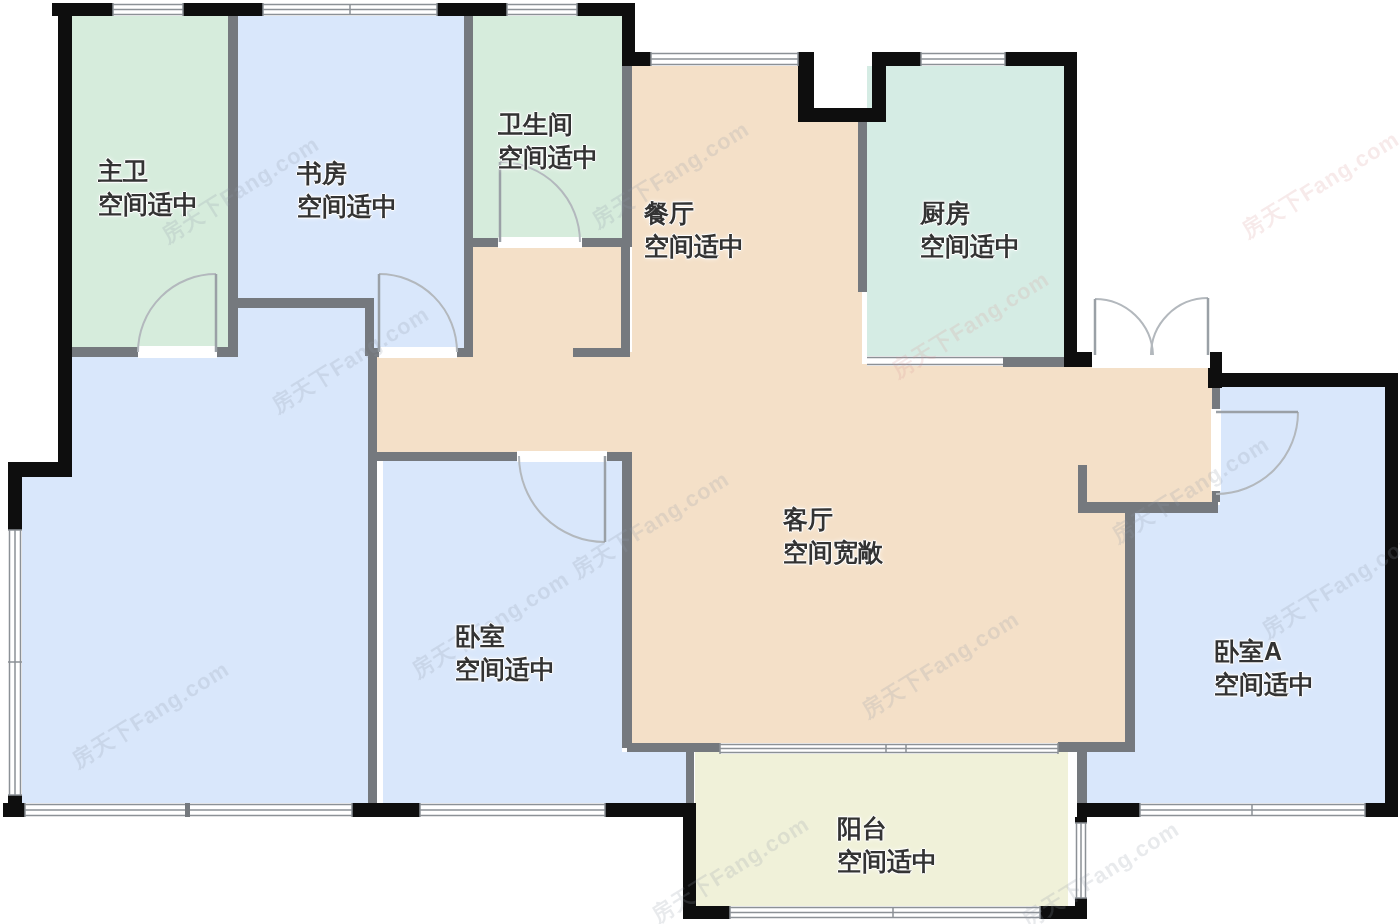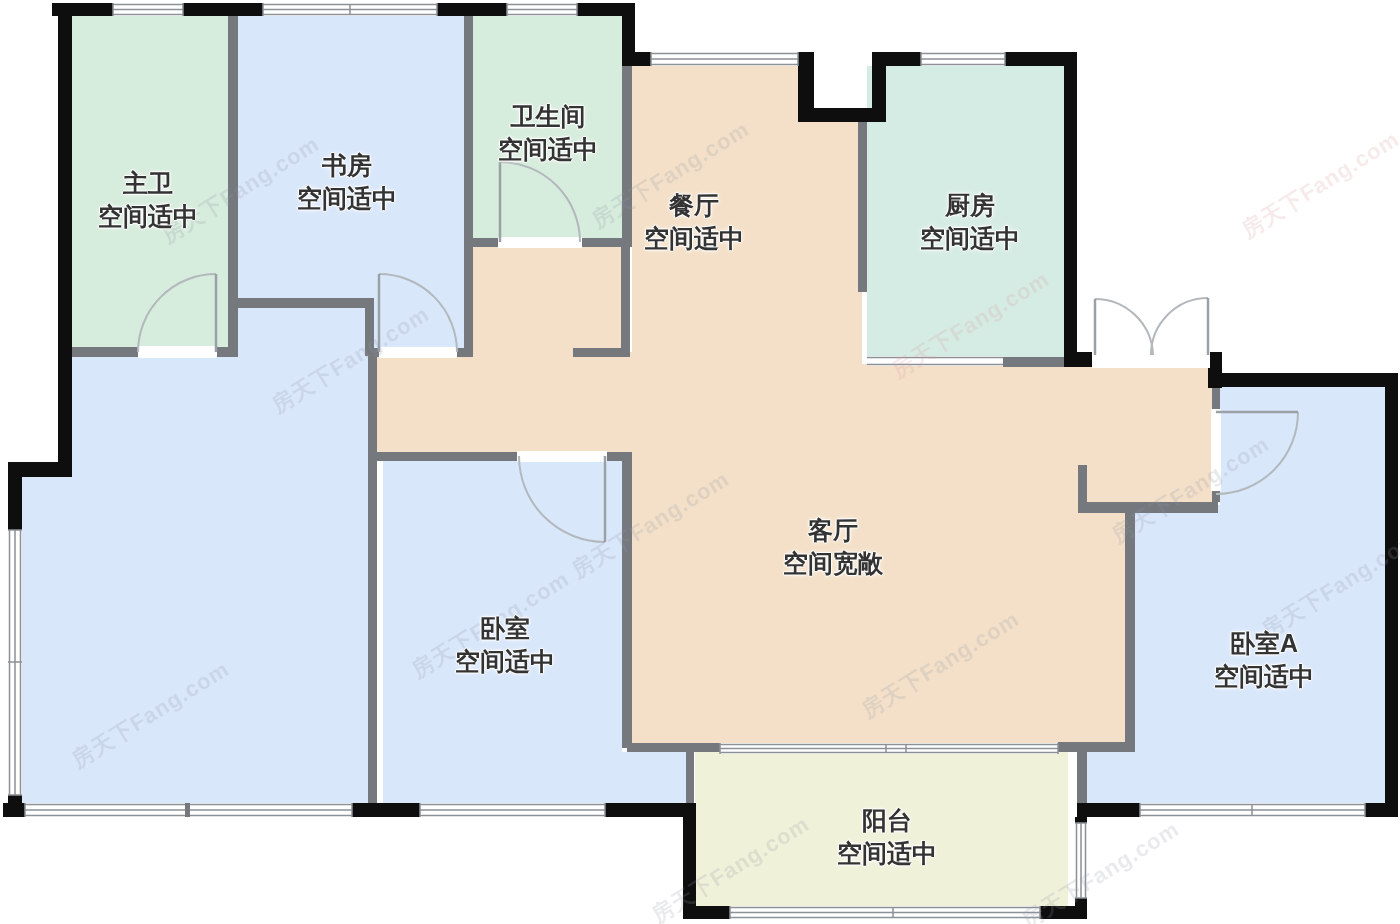--- a/index.html
+++ b/index.html
@@ -1,21 +1,21 @@
 <!DOCTYPE html>
 <html><head>
 <meta charset="utf-8">
 <style>
   html,body{margin:0;padding:0;background:#ffffff;}
   #stage{position:relative;width:1400px;height:924px;background:#fff;overflow:hidden;
          font-family:"Liberation Sans","DejaVu Sans",sans-serif;}
   #plan-svg{position:absolute;left:0;top:0;}
-  .room-label{position:absolute;transform:translate(-50%,-50%);text-align:center;
+  .room-label{position:absolute;transform:translate(-50%,-50%);text-align:left;
       color:#333;font-weight:bold;font-size:25px;line-height:33px;white-space:nowrap;
-      text-shadow:0 1px 0 #fff,0 -1px 0 #fff,1px 0 0 #fff,-1px 0 0 #fff,0 0 5px #fff;}
+      text-shadow:0 1px 0 #fff,0 -1px 0 #fff,1px 0 0 #fff,-1px 0 0 #fff,0 0 5px #fff;margin-top:8px;}
   .room-label span{display:block;}
   .wm{position:absolute;transform:rotate(-32deg);font-size:22px;font-weight:bold;
       pointer-events:none;white-space:nowrap;opacity:0.20;letter-spacing:1px;}
 </style>
 </head>
 <body>
 
 <div id="stage">
 
   <svg id="plan-svg" width="1400" height="924" viewBox="0 0 1400 924">
@@ -174,21 +174,21 @@
     <div class="wm" style="left:560px;top:510px;color:#8f98a6;">房天下Fang.com</div>
     <div class="wm" style="left:640px;top:855px;color:#8f98a6;">房天下Fang.com</div>
     <div class="wm" style="left:880px;top:310px;color:#d89a9a;">房天下Fang.com</div>
     <div class="wm" style="left:850px;top:650px;color:#8f98a6;">房天下Fang.com</div>
     <div class="wm" style="left:1100px;top:475px;color:#8f98a6;">房天下Fang.com</div>
     <div class="wm" style="left:1230px;top:170px;color:#d89a9a;">房天下Fang.com</div>
     <div class="wm" style="left:1250px;top:570px;color:#8f98a6;">房天下Fang.com</div>
     <div class="wm" style="left:1010px;top:860px;color:#8f98a6;">房天下Fang.com</div>
   </div>
 
-  <div class="room-label" style="left:148px;top:200px;">
+  <div class="room-label" style="left:148px;top:180px;">
     <span>主卫</span>
     <span>空间适中</span>
   </div>
   <div class="room-label" style="left:347px;top:182px;">
     <span>书房</span>
     <span>空间适中</span>
   </div>
   <div class="room-label" style="left:548px;top:133px;">
     <span>卫生间</span>
     <span>空间适中</span>
@@ -198,21 +198,21 @@
     <span>空间适中</span>
   </div>
   <div class="room-label" style="left:970px;top:222px;">
     <span>厨房</span>
     <span>空间适中</span>
   </div>
   <div class="room-label" style="left:505px;top:645px;">
     <span>卧室</span>
     <span>空间适中</span>
   </div>
-  <div class="room-label" style="left:833px;top:547px;">
+  <div class="room-label" style="left:833px;top:528px;">
     <span>客厅</span>
     <span>空间宽敞</span>
   </div>
   <div class="room-label" style="left:1264px;top:660px;">
     <span>卧室A</span>
     <span>空间适中</span>
   </div>
   <div class="room-label" style="left:887px;top:837px;">
     <span>阳台</span>
     <span>空间适中</span>

